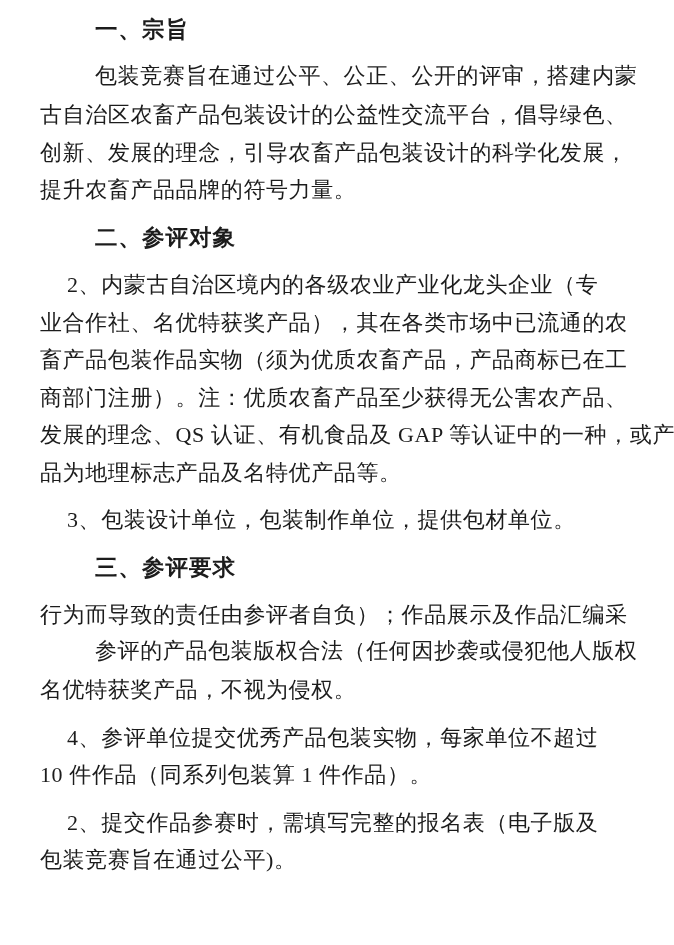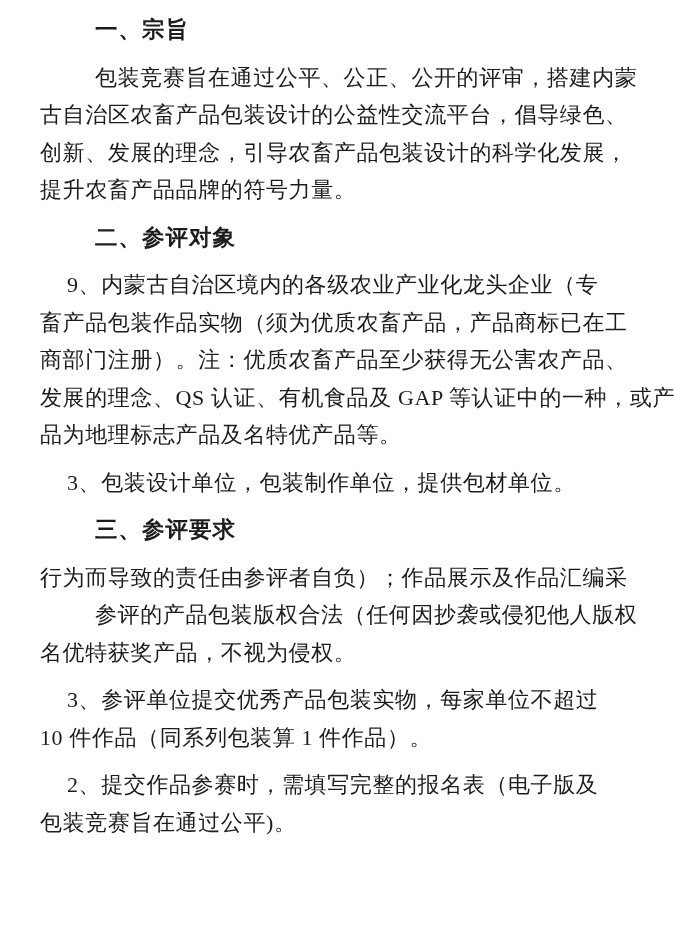--- a/index.html
+++ b/index.html
@@ -31,20 +31,21 @@
     margin: 0 0 10px 0;
   }
   .line {
     font-size: 22px;
     line-height: 37.5px;
     letter-spacing: 0.6px;
     white-space: nowrap;
   }
   .indent {
     padding-left: 55px;
+    font-family: Liberation Mono, monospace;
   }
   .indent-num {
     padding-left: 27px;
   }
 </style>
 </head>
 <body>
 
 <div class="page">
 
@@ -54,41 +55,42 @@
     <div class="line indent">包装竞赛旨在通过公平、公正、公开的评审，搭建内蒙</div>
     <div class="line">古自治区农畜产品包装设计的公益性交流平台，倡导绿色、</div>
     <div class="line">创新、发展的理念，引导农畜产品包装设计的科学化发展，</div>
     <div class="line">提升农畜产品品牌的符号力量。</div>
   </div>
 
   <div class="heading">二、参评对象</div>
 
 
   <div class="para">
-    <div class="line indent-num">9、内蒙古自治区境内的各级农业产业化龙头企业（专</div>
+    <div class="line indent-num">2、内蒙古自治区境内的各级农业产业化龙头企业（专</div>
+    <div class="line">业合作社、名优特获奖产品），其在各类市场中已流通的农</div>
     <div class="line">畜产品包装作品实物（须为优质农畜产品，产品商标已在工</div>
     <div class="line">商部门注册）。注：优质农畜产品至少获得无公害农产品、</div>
     <div class="line">发展的理念、QS 认证、有机食品及 GAP 等认证中的一种，或产</div>
     <div class="line">品为地理标志产品及名特优产品等。</div>
   </div>
 
   <div class="para">
     <div class="line indent-num">3、包装设计单位，包装制作单位，提供包材单位。</div>
   </div>
 
   <div class="heading">三、参评要求</div>
 
   <div class="para">
     <div class="line">行为而导致的责任由参评者自负）；作品展示及作品汇编采</div>
     <div class="line indent">参评的产品包装版权合法（任何因抄袭或侵犯他人版权</div>
     <div class="line">名优特获奖产品，不视为侵权。</div>
   </div>
 
   <div class="para">
-    <div class="line indent-num">3、参评单位提交优秀产品包装实物，每家单位不超过</div>
+    <div class="line indent-num">4、参评单位提交优秀产品包装实物，每家单位不超过</div>
     <div class="line">10 件作品（同系列包装算 1 件作品）。</div>
   </div>
 
   <div class="para">
     <div class="line indent-num">2、提交作品参赛时，需填写完整的报名表（电子版及</div>
     <div class="line">包装竞赛旨在通过公平)。</div>
   </div>
 
 </div>
 

